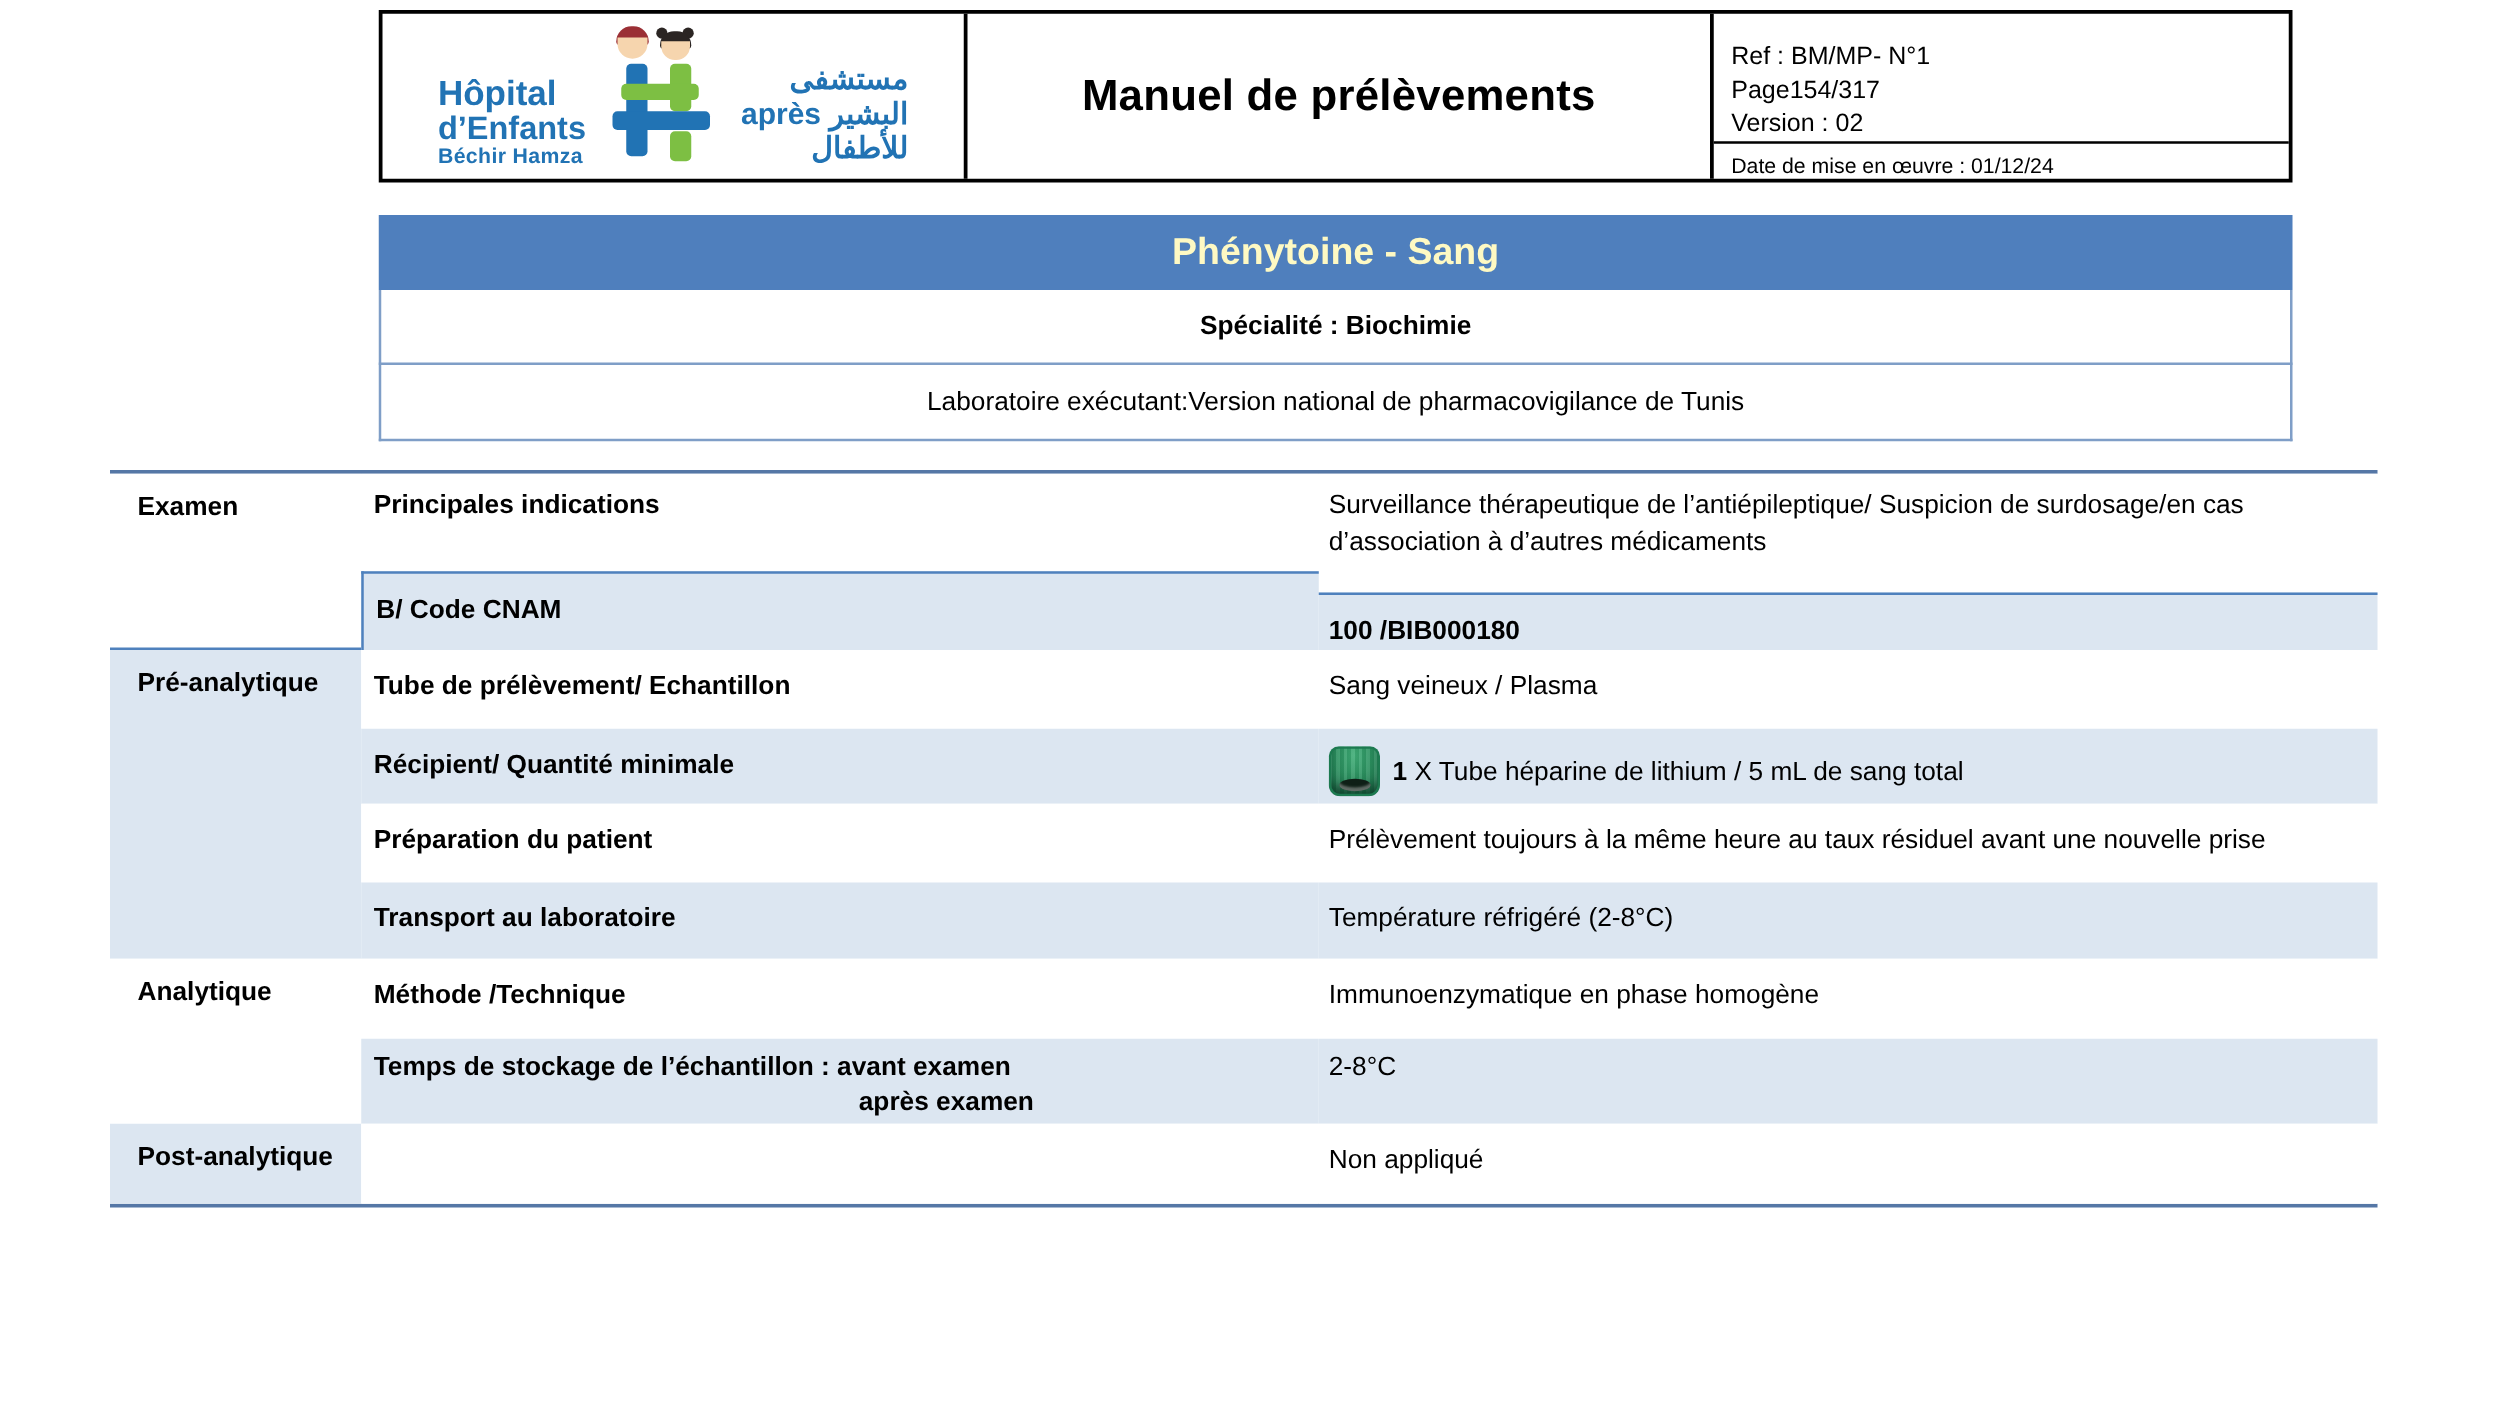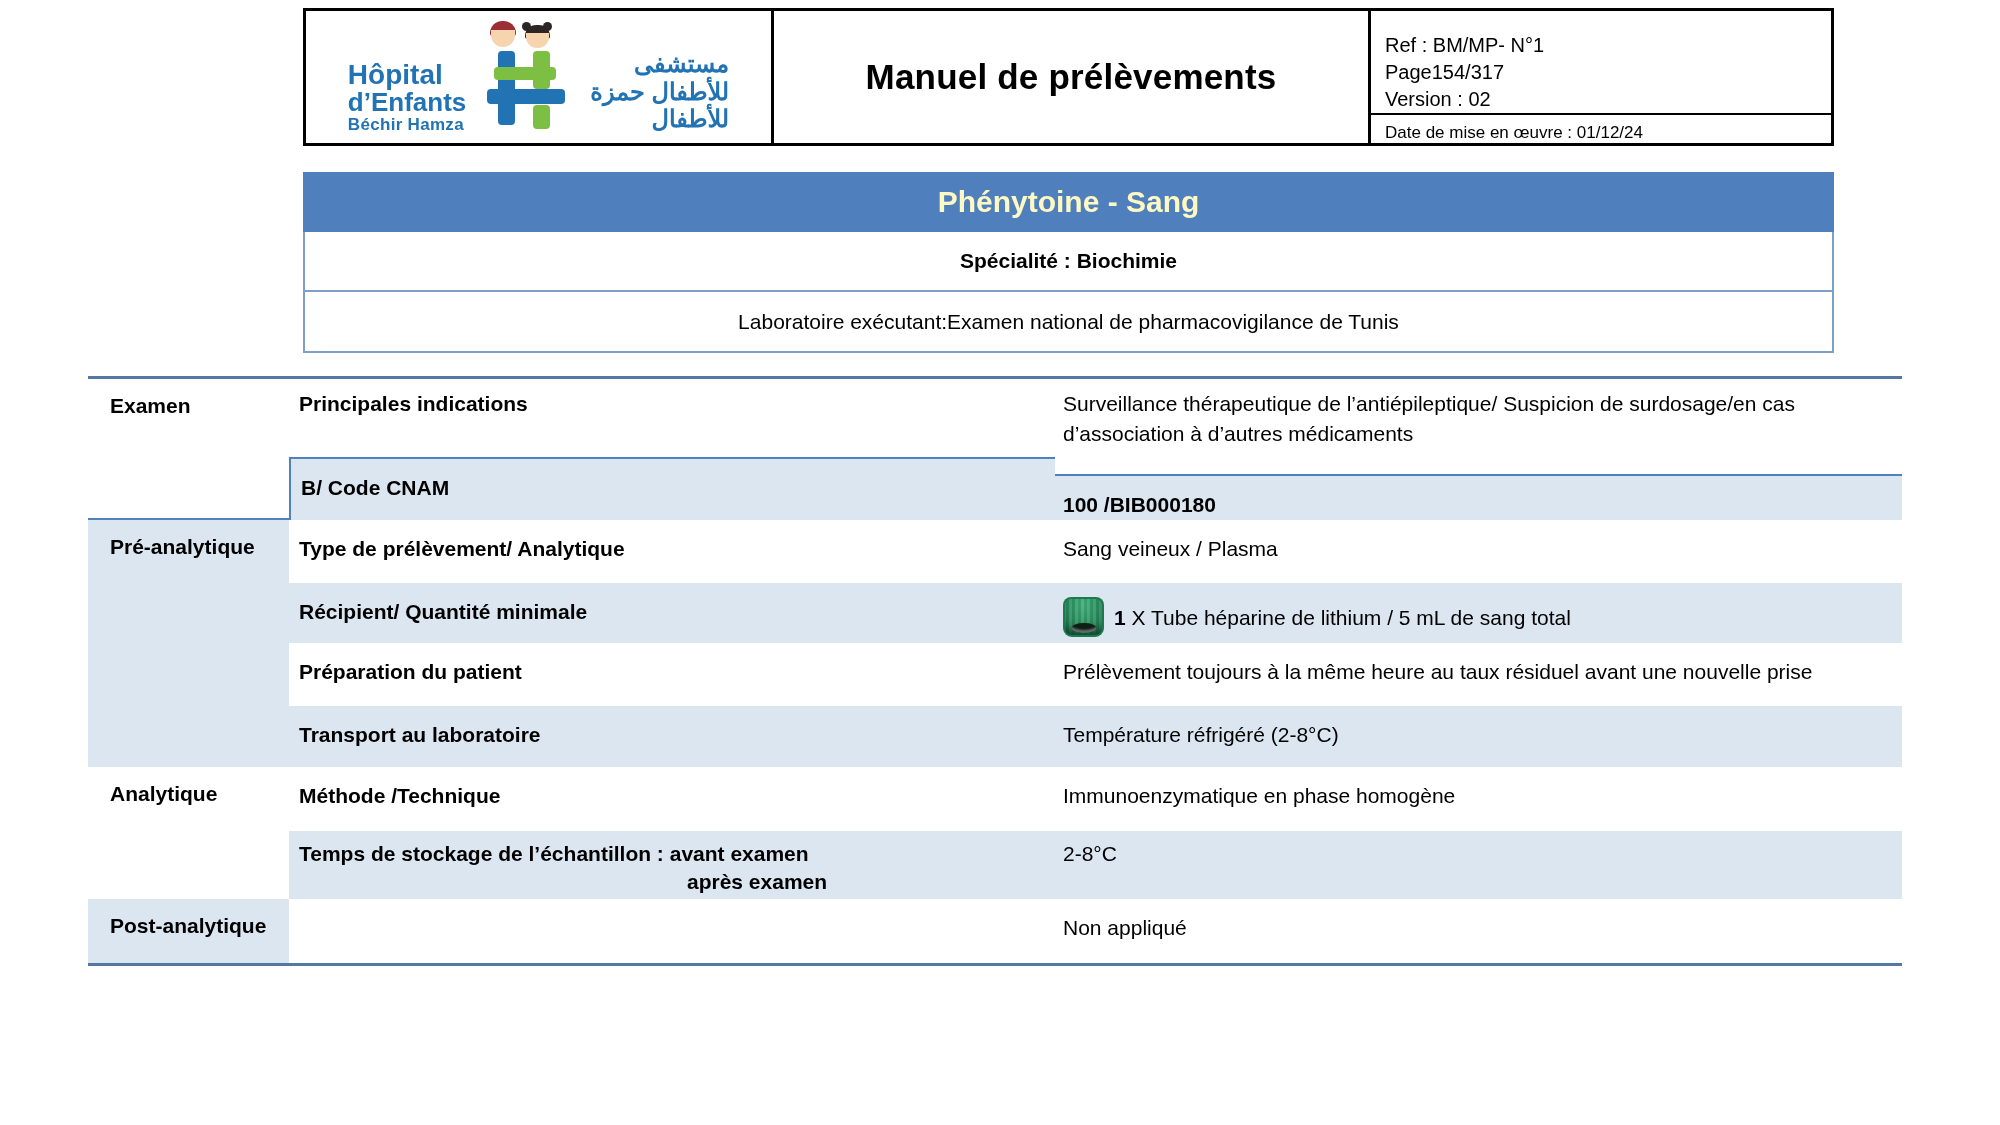--- a/index.html
+++ b/index.html
@@ -119,21 +119,21 @@
         <div class="girl-hair"></div>
         <div class="girl-face"></div>
         <div class="bar-bv"></div>
         <div class="bar-gv"></div>
         <div class="bar-gh"></div>
         <div class="bar-bh"></div>
         <div class="bar-gv2"></div>
       </div>
       <div class="logo-ar">
         <div>مستشفى</div>
-        <div>للأطفال حمزة</div>
+        <div>البشير après</div>
         <div>للأطفال</div>
       </div>
     </div>
   </div>
   <div class="cell-title">
     <div class="doc-title">Manuel de prélèvements</div>
   </div>
   <div class="cell-ref">
     <div class="ref-top">
       <div>Ref : BM/MP- N°1</div>
@@ -146,38 +146,38 @@
 
 <div class="banner">
   <div class="banner-bar">
     <span>Phénytoine - Sang</span>
   </div>
   <div class="banner-row r1">
     <span>Spécialité : Biochimie</span>
   </div>
   <div class="banner-row r2">
     <span class="lbl">Laboratoire exécutant:</span>
-    <span> Examen national de pharmacovigilance de Tunis</span>
+    <span> Version national de pharmacovigilance de Tunis</span>
   </div>
 </div>
 
 <div class="main-table">
 
   <div class="grp g-examen">Examen</div>
   <div class="grp g-pre shade">Pré-analytique</div>
   <div class="grp g-ana">Analytique</div>
   <div class="grp g-post shade">Post-analytique</div>
 
   <div class="lblc top-al" style="grid-row:1">Principales indications</div>
   <div class="valc top-al" style="grid-row:1">Surveillance thérapeutique de l’antiépileptique/ Suspicion de surdosage/en cas d’association à d’autres médicaments</div>
 
   <div class="lblc shade cnam-l" style="grid-row:2">B/ Code CNAM</div>
   <div class="valc shade cnam-v bold" style="grid-row:2">100 /BIB000180</div>
 
-  <div class="lblc" style="grid-row:3">Type de prélèvement/ Analytique</div>
+  <div class="lblc" style="grid-row:3">Tube de prélèvement/ Echantillon</div>
   <div class="valc" style="grid-row:3">Sang veineux / Plasma</div>
 
   <div class="lblc shade" style="grid-row:4">Récipient/ Quantité minimale</div>
   <div class="valc shade tube-row" style="grid-row:4">
     <span class="tube-icon"></span>
     <span><span class="bold">1</span><span> X Tube héparine de lithium / 5 mL de sang total</span></span>
   </div>
 
   <div class="lblc" style="grid-row:5">Préparation du patient</div>
   <div class="valc" style="grid-row:5">Prélèvement toujours à la même heure au taux résiduel avant une nouvelle prise</div>

